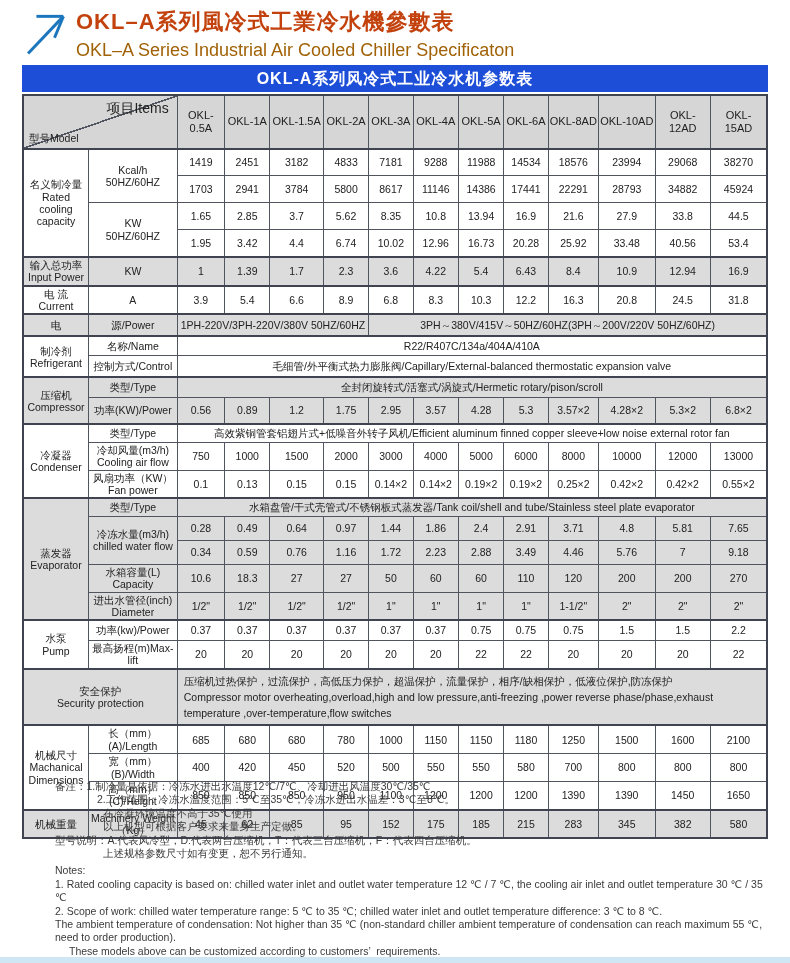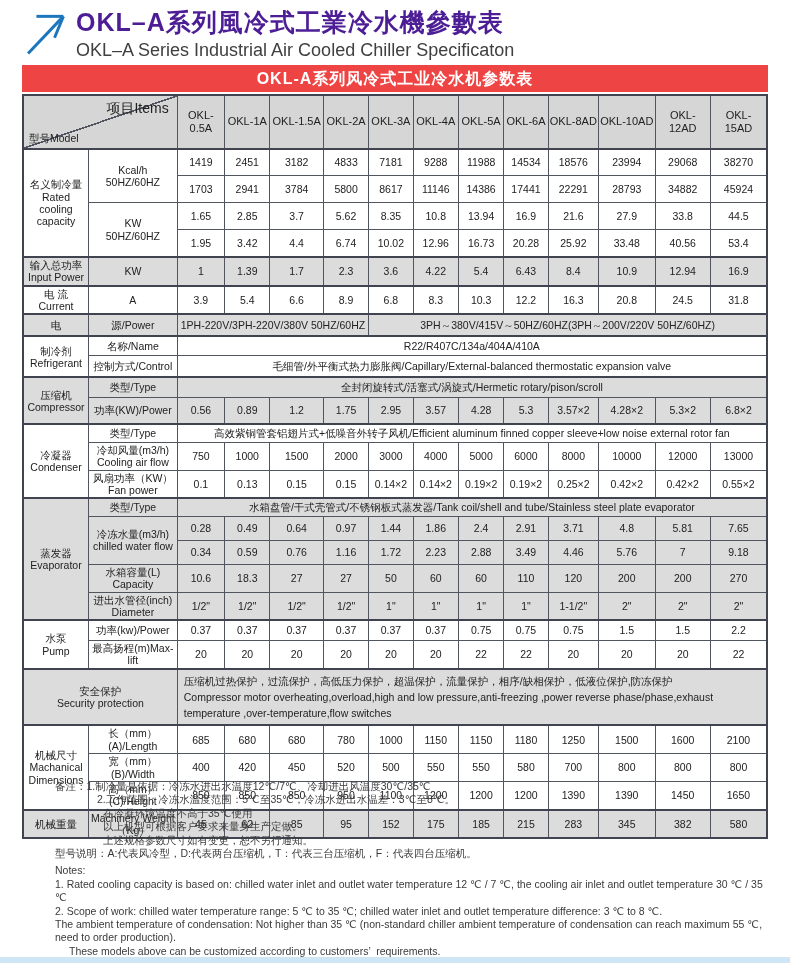--- a/index.html
+++ b/index.html
@@ -6,22 +6,22 @@
   body{
     width:790px;height:963px;position:relative;overflow:hidden;
     background:#ffffff;
     font-family:"Liberation Sans","DejaVu Sans",sans-serif;
     color:#222;
   }
   
   .page-header{position:absolute;top:6px;left:16px;display:flex;align-items:flex-start;}
   .logo{width:52px;height:52px;margin-top:2px;flex:0 0 auto;}
   .titles{margin-left:8px;}
-  .title-zh{font-size:25px;font-weight:700;color:#4c1d95;letter-spacing:1px;line-height:32px;}
-  .title-en{font-size:18px;font-weight:400;color:#404040;line-height:24px;}
+  .title-zh{font-size:22px;font-weight:700;color:#c2410c;letter-spacing:1px;line-height:32px;}
+  .title-en{font-size:18px;font-weight:400;color:#a16207;line-height:24px;}
   
   .table-wrap{position:absolute;top:65px;left:22px;width:746px;}
   .table-title{
     height:27px;line-height:27px;text-align:center;color:#ffffff;
     font-size:16px;font-weight:600;letter-spacing:1px;margin-bottom:2px;
   }
   table{border-collapse:collapse;table-layout:fixed;width:746px;border:2px solid #3f4450;}
   th,td{
     border:1px solid #50555f;text-align:center;vertical-align:middle;
     font-size:10.5px;line-height:1.18;padding:1px 1px;white-space:pre-line;
@@ -61,21 +61,21 @@
       <path d="M51 9 L13 49"></path>
     </g>
   </svg>
   <div class="titles">
     <div class="title-zh">OKL–A系列風冷式工業冷水機參數表</div>
     <div class="title-en">OKL–A Series Industrial Air Cooled Chiller Specificaton</div>
   </div>
 </div>
 
 <div class="table-wrap">
-  <div class="table-title" id="table-title" style="background: #ef4444;">OKL-A系列风冷式工业冷水机参数表</div>
+  <div class="table-title" id="table-title" style="background: #1d4ed8;">OKL-A系列风冷式工业冷水机参数表</div>
   <table id="spec-table">
     <colgroup id="cols">
         <col style="width: 65px;">
         <col style="width: 88px;">
         <col style="width: 47px;">
         <col style="width: 45px;">
         <col style="width: 53px;">
         <col style="width: 45px;">
         <col style="width: 44px;">
         <col style="width: 45px;">
@@ -455,22 +455,22 @@
       </tbody>
   </table>
 </div>
 
 <div class="notes">
   <div class="zh" id="notes-zh">
       <div class="note-line" style="padding-left: 0px;">备注：1.制冷量是依据：冷冻水进出水温度12℃/7℃、冷却进出风温度30℃/35℃</div>
       <div class="note-line" style="padding-left: 42px;">2.工作范围：冷冻水温度范围：5℃至35℃；冷冻水进出水温差：3℃至8℃。</div>
       <div class="note-line" style="padding-left: 48px;">在冷凝环境温度不高于35℃使用</div>
       <div class="note-line" style="padding-left: 48px;">以上机型可根据客户要求来量身生产定做。</div>
+      <div class="note-line" style="padding-left: 0px;">型号说明：A:代表风冷型，D:代表两台压缩机，T：代表三台压缩机，F：代表四台压缩机。</div>
       <div class="note-line" style="padding-left: 48px;">上述规格参数尺寸如有变更，恕不另行通知。</div>
-      <div class="note-line" style="padding-left: 0px;">型号说明：A:代表风冷型，D:代表两台压缩机，T：代表三台压缩机，F：代表四台压缩机。</div>
     </div>
   <div class="en" id="notes-en">
       <div class="note-line" style="padding-left: 0px;">Notes:</div>
       <div class="note-line" style="padding-left: 0px;">1. Rated cooling capacity is based on: chilled water inlet and outlet water temperature 12 ℃ / 7 ℃, the cooling air inlet and outlet temperature 30 ℃ / 35 ℃</div>
       <div class="note-line" style="padding-left: 0px;">2. Scope of work: chilled water temperature range: 5 ℃ to 35 ℃; chilled water inlet and outlet temperature difference: 3 ℃ to 8 ℃.</div>
       <div class="note-line" style="padding-left: 0px;">The ambient temperature of condensation: Not higher than 35 ℃ (non-standard chiller ambient temperature of condensation can reach maximum 55 ℃, need to order production).</div>
       <div class="note-line" style="padding-left: 14px;">These models above can be customized according to customers’  requirements.</div>
       <div class="note-line" style="padding-left: 14px;">Specifications and dimensions above are subject to change without notice.</div>
     </div>
 </div>

